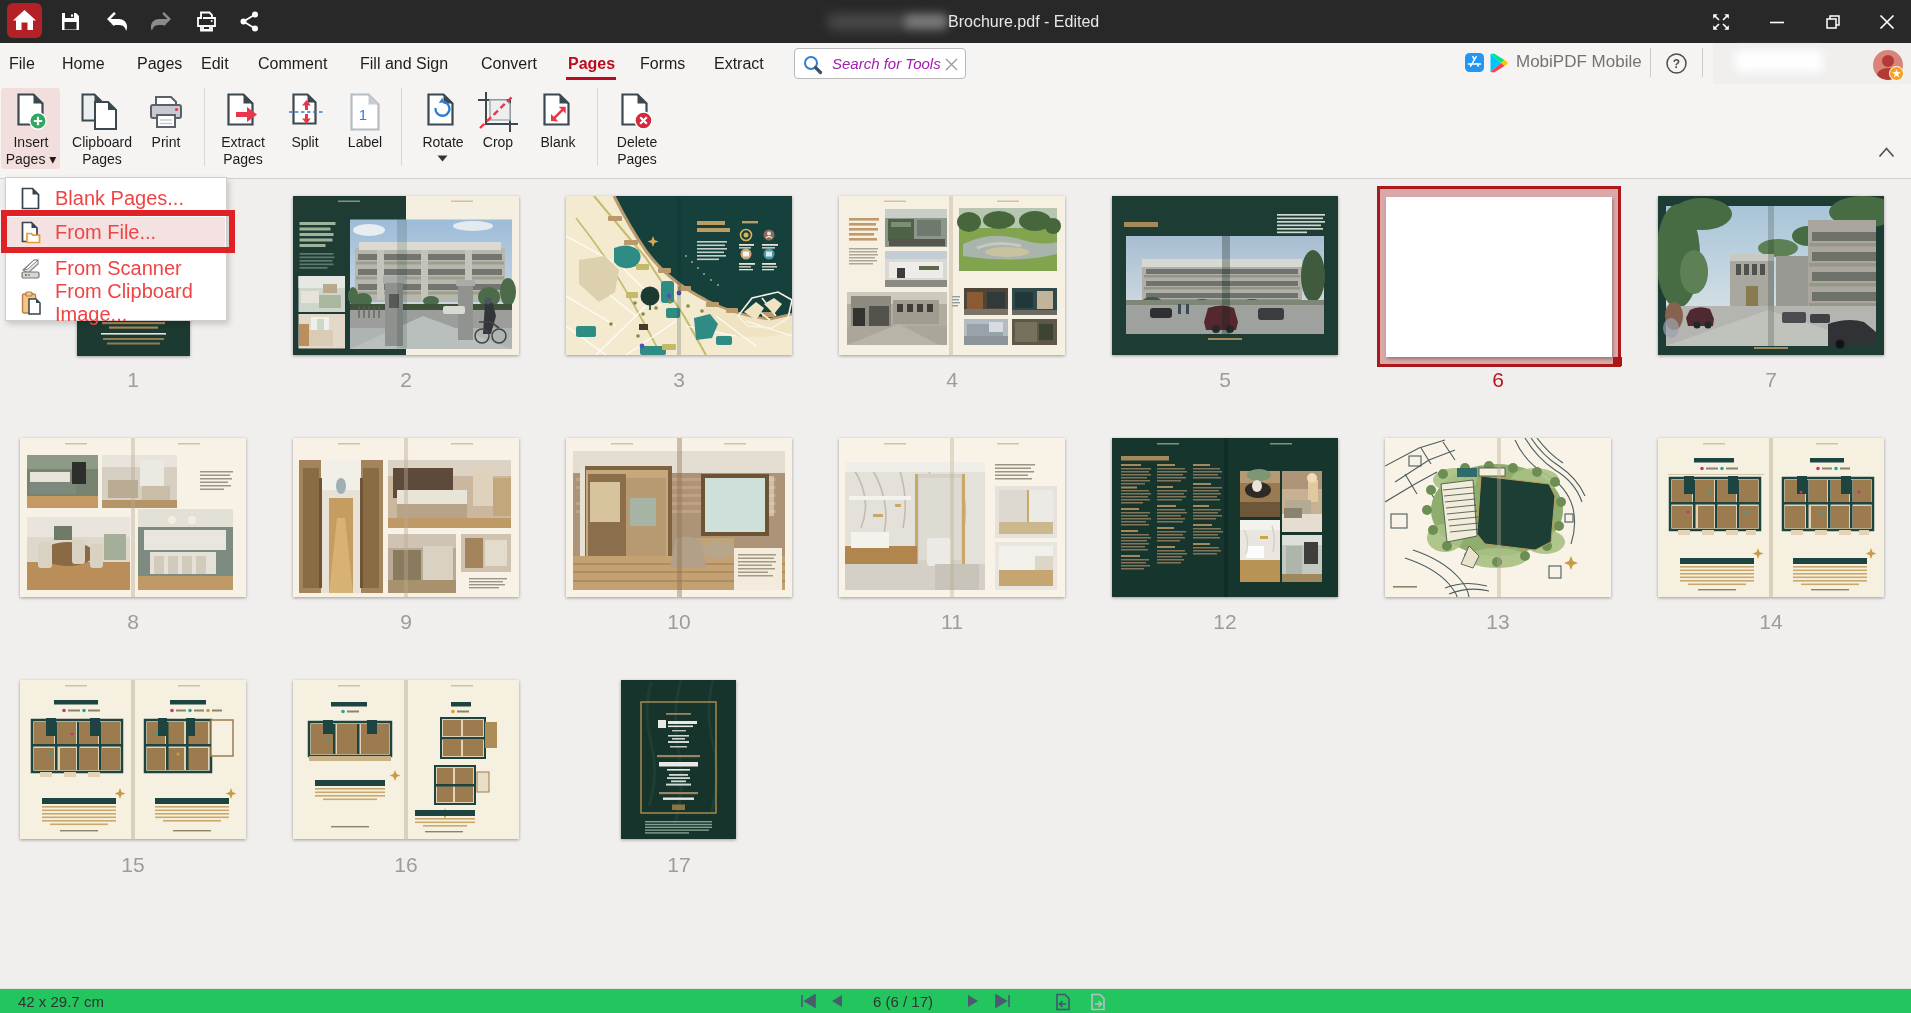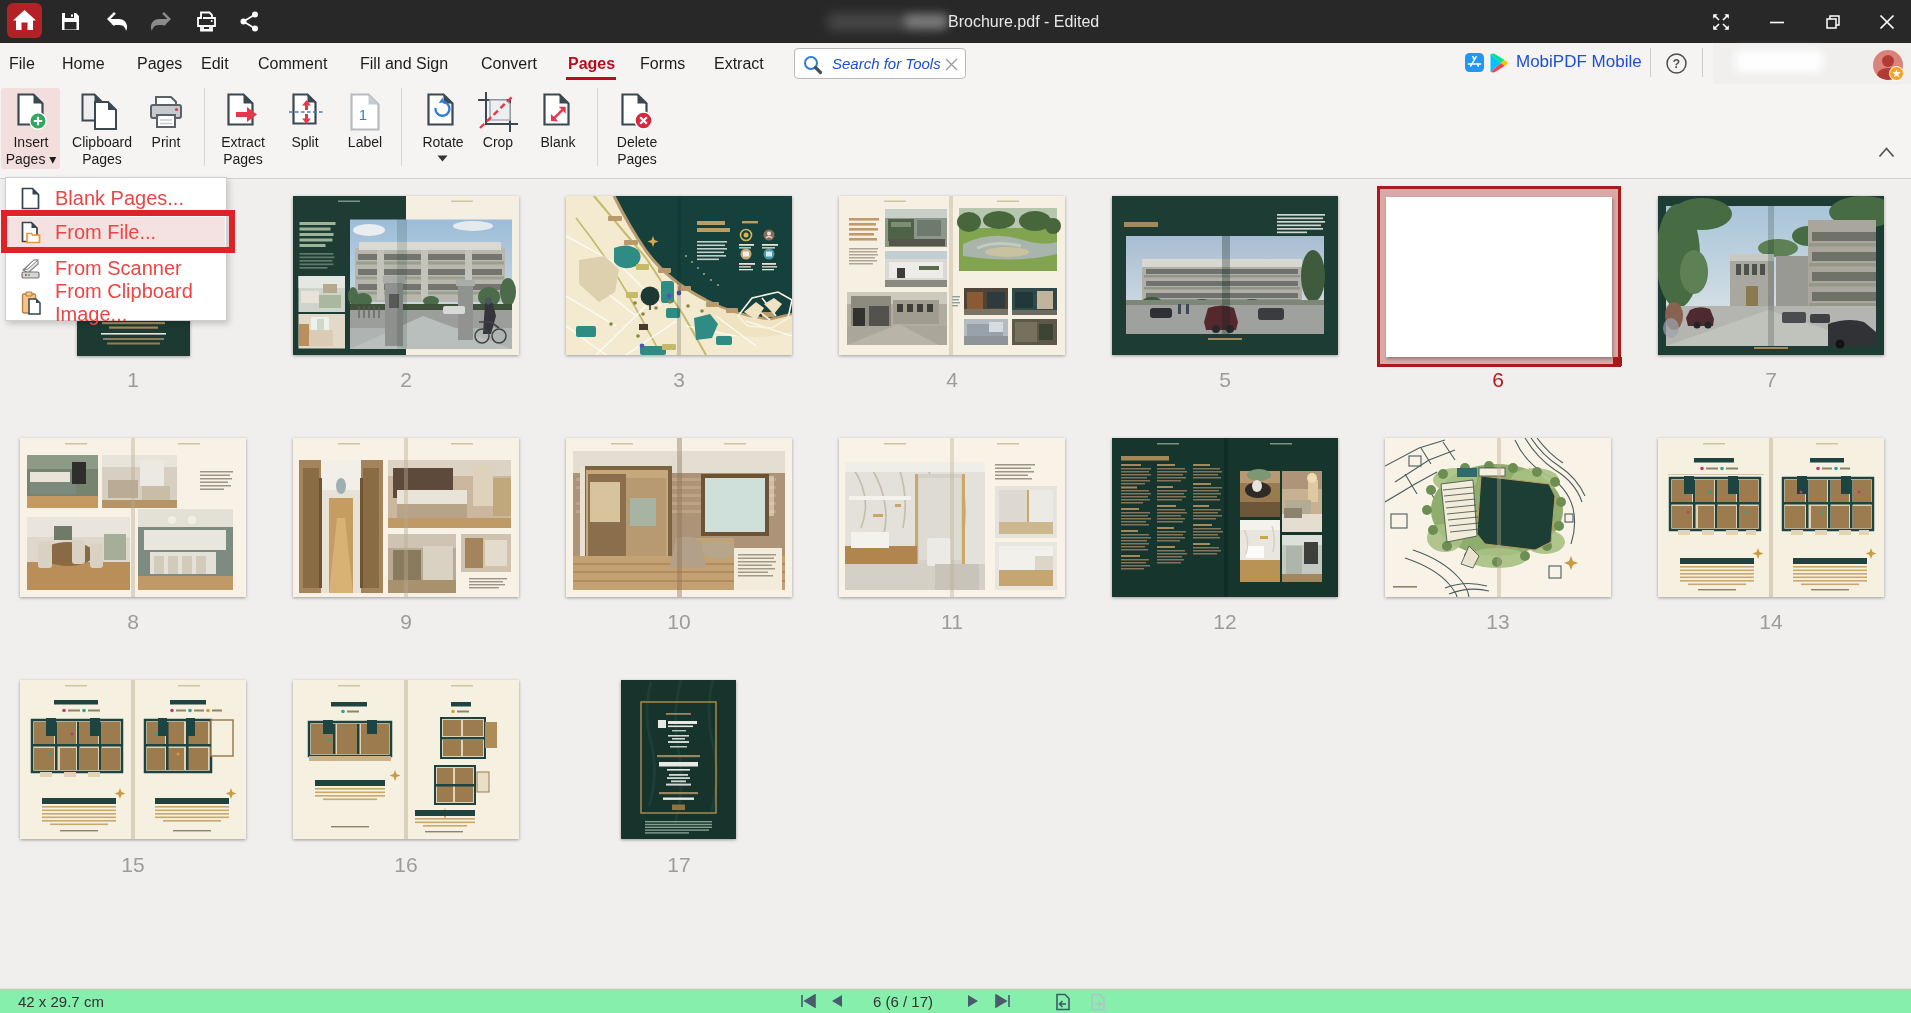--- a/index.html
+++ b/index.html
@@ -11,21 +11,21 @@
 #homebtn { position:absolute; left:7px; top:3px; width:35px; height:35px; background:#b32025; border-radius:6px; }
 .tbico { position:absolute; top:11px; }
 #wintitle { position:absolute; left:948px; top:0; height:54px; line-height:43px; color:#e8e8e8; font-size:16px; }
 .blur1 { position:absolute; left:828px; top:14px; width:118px; height:16px; background:#555; border-radius:3px; filter:blur(6px); opacity:.75; }
 
 #menubar { position:absolute; left:0; top:43px; width:1713px; height:41px; background:#f5f4f2; }
 .mitem { position:absolute; top:0; height:41px; line-height:41px; font-size:16px; color:#1c1c1c; }
 #m-pages { color:#ba0c1e; font-weight:bold; }
 #pages-underline { position:absolute; left:566px; top:77px; width:50px; height:3px; background:#ba0c1e; }
 #searchbox { position:absolute; left:794px; top:48px; width:172px; height:31px; background:#fff; border:1px solid #b9b9b9; border-radius:4px; }
-#searchtxt { position:absolute; left:37px; top:0; height:29px; line-height:29px; font-style:italic; font-size:15px; color:#1d4ed8; }
+#searchtxt { position:absolute; left:37px; top:0; height:29px; line-height:29px; font-style:italic; font-size:15px; color:#a21caf; }
 .blur2 { position:absolute; left:1735px; top:50px; width:88px; height:22px; background:#fefefe; border-radius:4px; filter:blur(4px); }
 
 #ribbon { position:absolute; left:0; top:84px; width:1911px; height:95px; background:#f5f4f2; border-bottom:1px solid #d2d0ce; }
 .rlabel { position:absolute; width:100%; text-align:center; font-size:14px; color:#1c1c1c; line-height:16px; }
 .rsep { position:absolute; top:4px; width:1px; height:78px; background:#d9d7d5; }
 #insertbtn { position:absolute; left:1px; top:88px; width:59px; height:81px; background:#f2dedd; border-radius:3px; }
 
 #dropdown { position:absolute; left:5px; top:177px; width:222px; height:144px; background:#ffffff; border:1px solid #cfcfcf; box-shadow:2px 3px 6px rgba(0,0,0,0.18); }
 .ditem { position:absolute; left:0; width:100%; height:30px; font-size:20px; color:#ef4444; }
 .ditem span { position:absolute; left:49px; top:50%; transform:translateY(-50%); }
@@ -33,21 +33,21 @@
 #redbox { position:absolute; left:1px; top:210px; width:234px; height:43px; border:6px solid #e02227; }
 
 #content { position:absolute; left:0; top:180px; width:1911px; height:808px; background:#f0efee; }
 .thumb { position:absolute; box-shadow:0 1px 3px rgba(0,0,0,0.35); }
 .pnum { position:absolute; width:80px; text-align:center; font-size:21px; color:#9c9c9c; }
 
 #sel6 { position:absolute; left:1377px; top:186px; width:244px; height:181px; background:#d9a8a8; border:3px solid #ab1a1a; }
 #sel6page { position:absolute; left:1386px; top:197px; width:226px; height:160px; background:#ffffff; box-shadow:1px 2px 3px rgba(0,0,0,0.3); }
 #sel6handle { position:absolute; left:1613px; top:357px; width:9px; height:9px; background:#ab1717; }
 
-#statusbar { position:absolute; left:0; top:988px; width:1911px; height:25px; background:#86efac; border-top:1px solid #e2e2e2; }
+#statusbar { position:absolute; left:0; top:988px; width:1911px; height:25px; background:#22c55e; border-top:1px solid #e2e2e2; }
 #statusbar .size { position:absolute; left:18px; top:0; height:25px; line-height:25px; font-size:15px; color:#333; }
 #statusbar .nav { position:absolute; left:872px; top:0; width:62px; height:25px; line-height:25px; font-size:15px; color:#333; text-align:center; }
 svg { display:block; }
 </style>
 </head>
 <body>
 
 <div id="titlebar">
   <div id="homebtn">
     <svg width="35" height="35" viewBox="0 0 35 35">
@@ -126,21 +126,21 @@
     <g stroke="#fff" stroke-width="1.5" fill="none" stroke-linecap="round">
       <path d="M11.2 3.6 L5.6 13.2 M7.8 3.6 l1.15 2 M13.4 13.2 l-1.5-2.6 M3.4 10.9 h7.4 M12.9 10.9 h2.7"></path>
     </g>
   </svg>
 <svg class="abs" style="left:1489px;top:53px" width="19" height="20" viewBox="0 0 19 20">
     <path d="M1.5 1 L12 10 L1.5 19 Z" fill="#00c4ff"></path>
     <path d="M1.5 1 L12 10 L15.5 7 L5 0.5 Z" fill="#00e48c"></path>
     <path d="M12 10 L15.5 7 L18 8.8 C18.8 9.4 18.8 10.6 18 11.2 L15.5 13 Z" fill="#ffc400"></path>
     <path d="M12 10 L15.5 13 L5 19.5 L1.5 19 Z" fill="#ff4040"></path>
   </svg>
-<div class="abs" style="left:1516px;top:52px;font-size:17px;color:#1d4ed8;">MobiPDF Mobile</div>
+<div class="abs" style="left:1516px;top:52px;font-size:17px;color:#737373;">MobiPDF Mobile</div>
 <div class="abs" style="left:1650px;top:48px;width:1px;height:29px;background:#ccc"></div>
 <svg class="abs" style="left:1666px;top:53px" width="21" height="21" viewBox="0 0 21 21">
     <circle cx="10.5" cy="10.5" r="9.5" fill="none" stroke="#4d4d4d" stroke-width="1.5"></circle>
     <text x="10.5" y="15" text-anchor="middle" font-size="12" font-weight="bold" fill="#4d4d4d" font-family="Liberation Sans">?</text>
   </svg>
 <div class="abs" style="left:1702px;top:48px;width:1px;height:29px;background:#ccc"></div>
 <div class="blur2"></div>
 <div class="abs" style="left:1873px;top:50px;width:30px;height:30px;border-radius:50%;background:#d9837a;overflow:hidden">
   <div class="abs" style="left:9px;top:5px;width:12px;height:12px;border-radius:50%;background:#b23c35"></div>
   <div class="abs" style="left:4px;top:18px;width:22px;height:14px;border-radius:50% 50% 0 0;background:#b23c35"></div>

